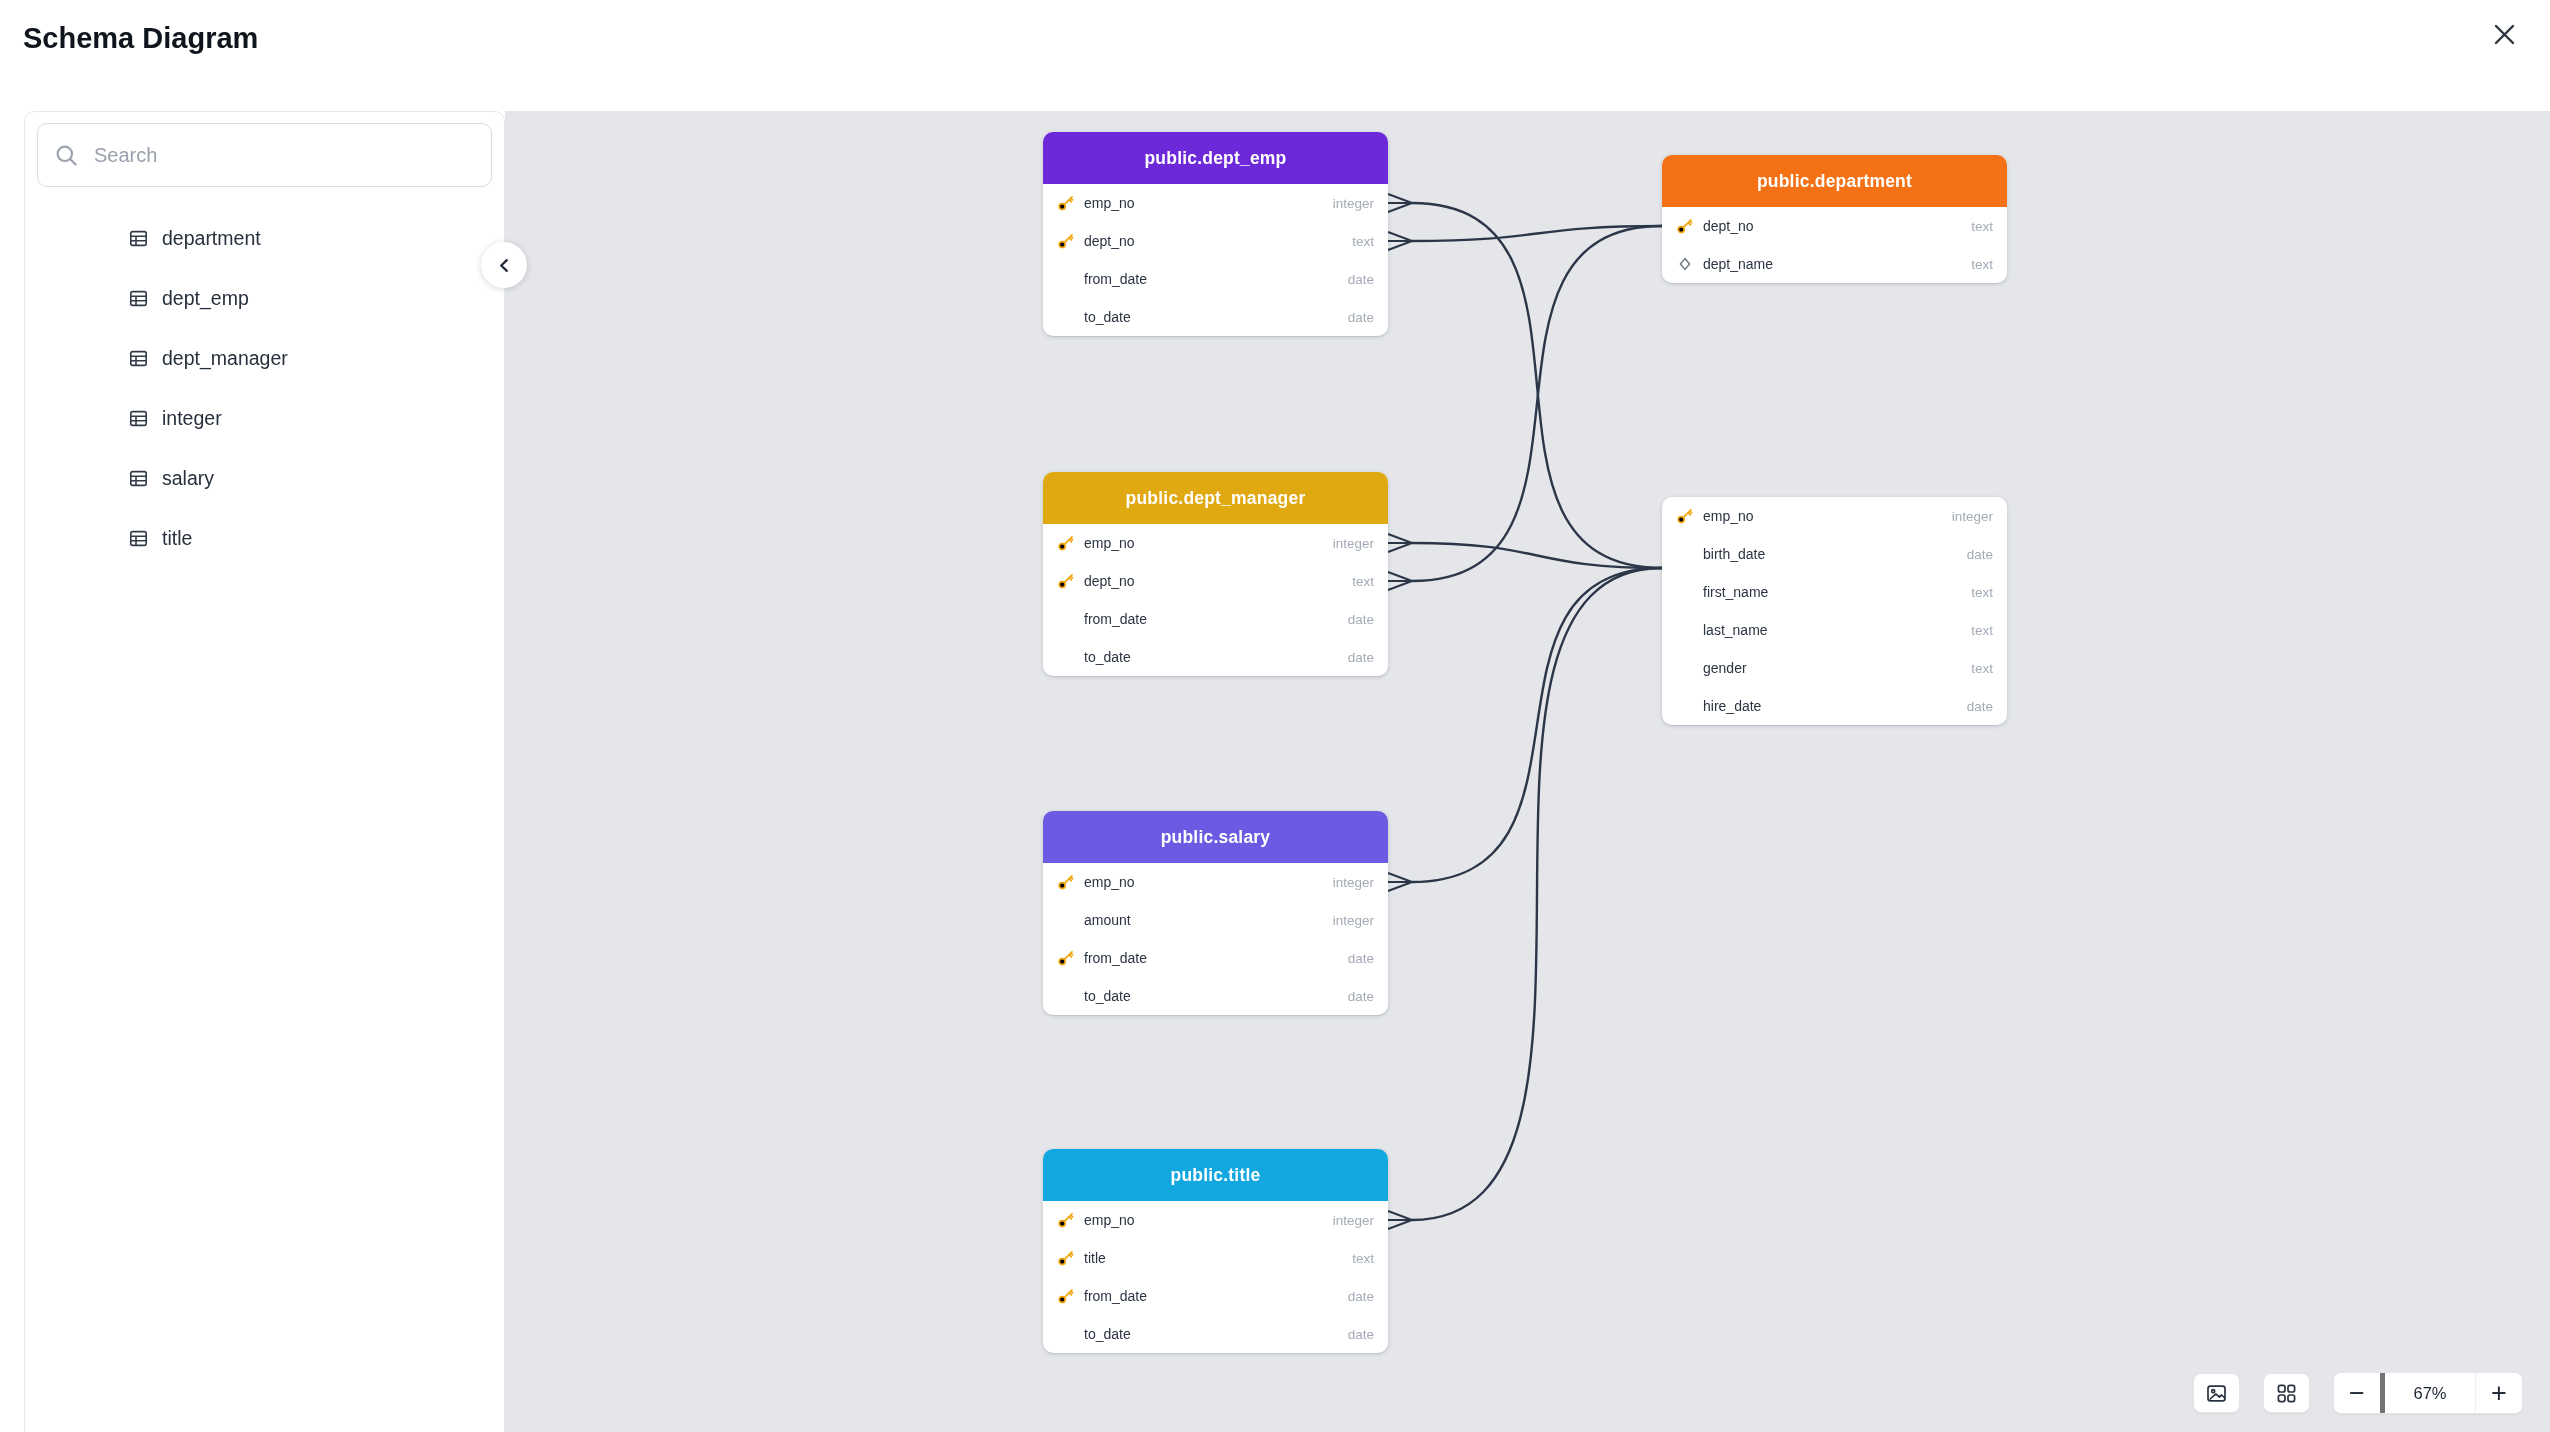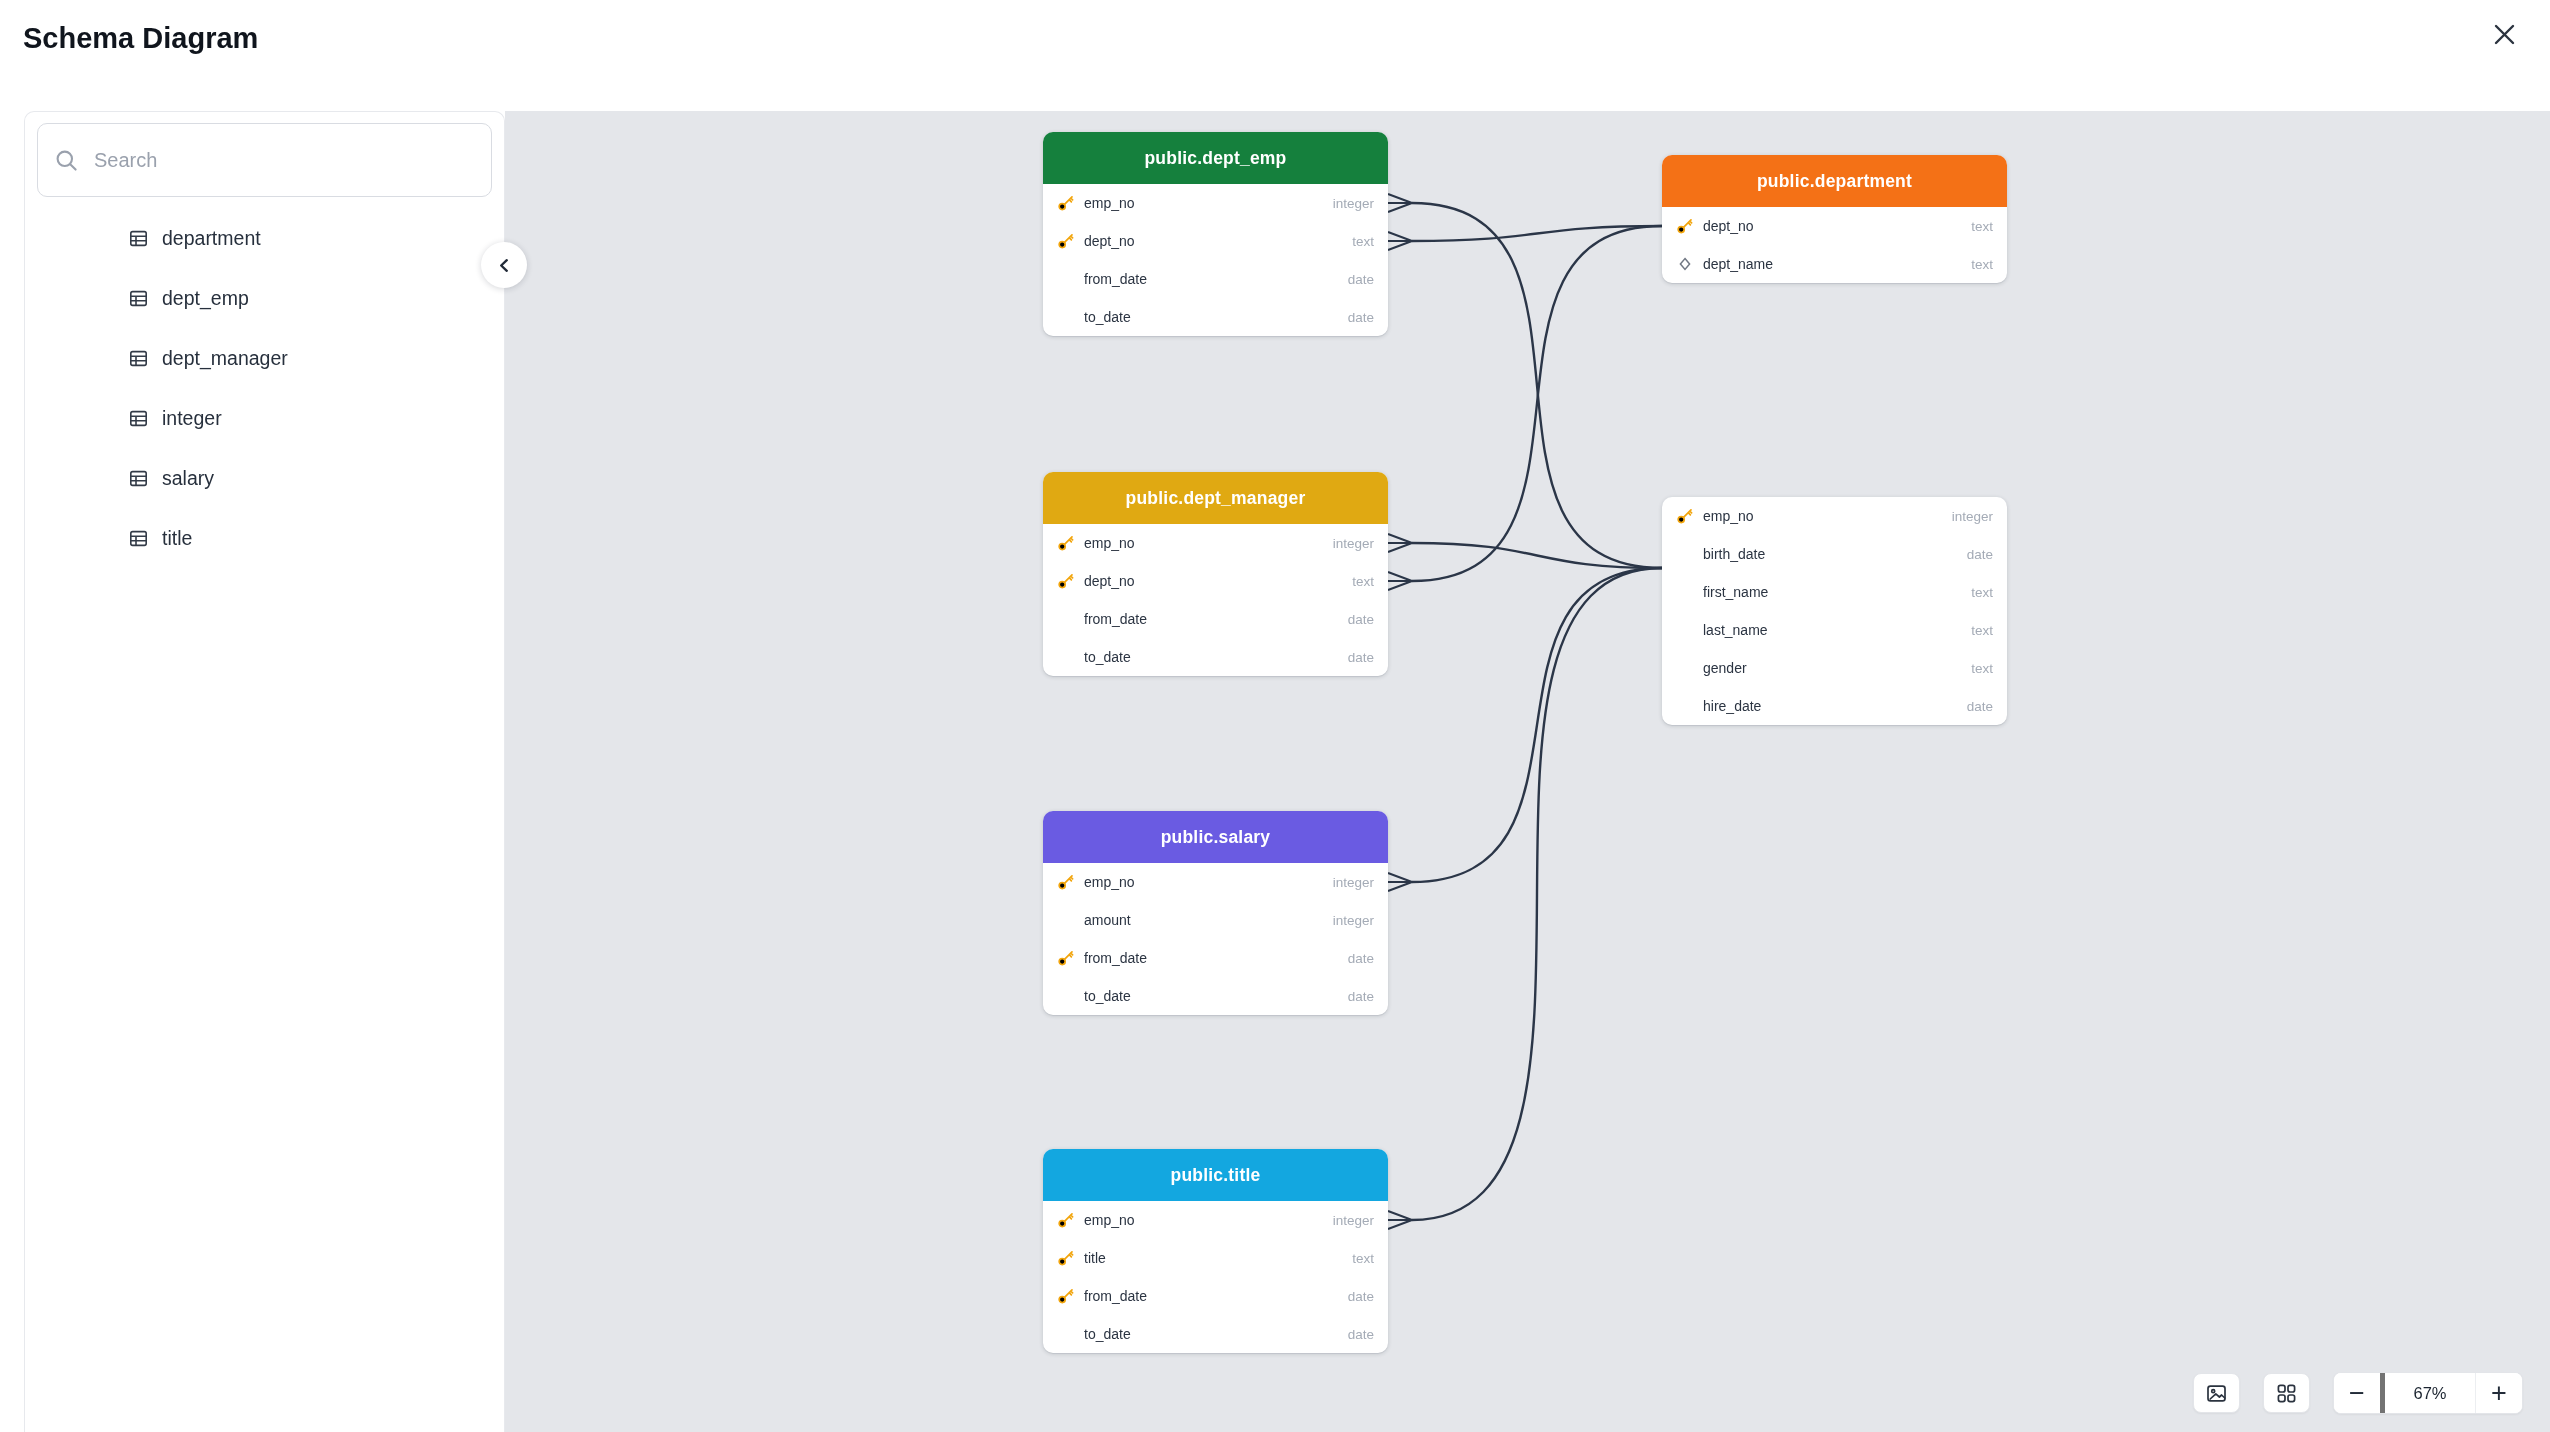--- a/index.html
+++ b/index.html
@@ -12,41 +12,41 @@
   .close-btn{position:absolute;right:22px;top:10px;width:48px;height:48px;border:none;background:transparent;
              display:flex;align-items:center;justify-content:center;cursor:pointer;border-radius:8px;}
 
   
   .canvas{position:absolute;left:505px;top:111px;right:0;bottom:0;background:#e4e6ea;}
   .edges{position:absolute;left:0;top:0;width:2550px;height:1432px;pointer-events:none;}
 
   
   .sidebar{position:absolute;left:24px;top:111px;width:481px;bottom:0;background:#fff;
            border:1px solid #e7e9ed;border-bottom:none;border-radius:10px 10px 0 0;box-sizing:border-box;}
-  .search-box{position:absolute;left:12px;top:11px;width:455px;height:74px;box-sizing:border-box;
+  .search-box{position:absolute;left:12px;top:11px;width:455px;height:64px;box-sizing:border-box;
               border:1.5px solid #d9dce2;border-radius:10px;background:#fff;
               display:flex;align-items:center;gap:13px;padding:0 16px;}
   .search-box input{border:none;outline:none;flex:1;font-size:20px;font-family:inherit;color:#333;background:transparent;}
   .search-box input::placeholder{color:#9aa1ad;}
   .tree{position:absolute;left:0;top:96px;right:0;}
   .schema-row{display:flex;align-items:center;height:46px;padding-left:24px;gap:10px;cursor:pointer;}
   .schema-label{font-size:20.5px;color:#222b38;margin-left:3px;}
   .schema-count{font-size:20.5px;color:#8a909b;}
   .table-row{display:flex;align-items:center;height:60px;padding-left:103px;gap:13px;cursor:pointer;}
   .table-label{font-size:19.5px;color:#27303d;}
   .collapse-btn{position:absolute;right:-23px;top:130px;width:46px;height:46px;border-radius:50%;
                 background:#fff;border:none;box-shadow:0 1px 6px rgba(20,28,45,.18);
                 display:flex;align-items:center;justify-content:center;cursor:pointer;}
 
   
   .node{position:absolute;width:345px;background:#fff;border-radius:10px;
         box-shadow:0 1px 4px rgba(20,28,45,.16),0 1px 1px rgba(20,28,45,.07);cursor:grab;}
   .node-header{height:52px;border-radius:10px 10px 0 0;display:flex;align-items:center;justify-content:center;
                color:#fff;font-size:17.5px;font-weight:700;letter-spacing:.2px;}
-  .c-pink  {background:#15803d;}
+  .c-pink  {background:#6d28d9;}
   .c-orange{background:#F47116;}
   .c-gold  {background:#E0A912;}
   .c-indigo{background:#6A5BE2;}
   .c-sky   {background:#13A7E0;}
   .node-row{height:38px;display:flex;align-items:center;padding:0 14px;}
   .row-icon{width:18px;height:18px;margin-right:9px;flex:none;display:flex;align-items:center;justify-content:center;}
   .col-name{font-size:14px;color:#2b3442;text-align:center;}
   .col-type{margin-left:auto;font-size:13.5px;color:#a4abb6;}
 
   

